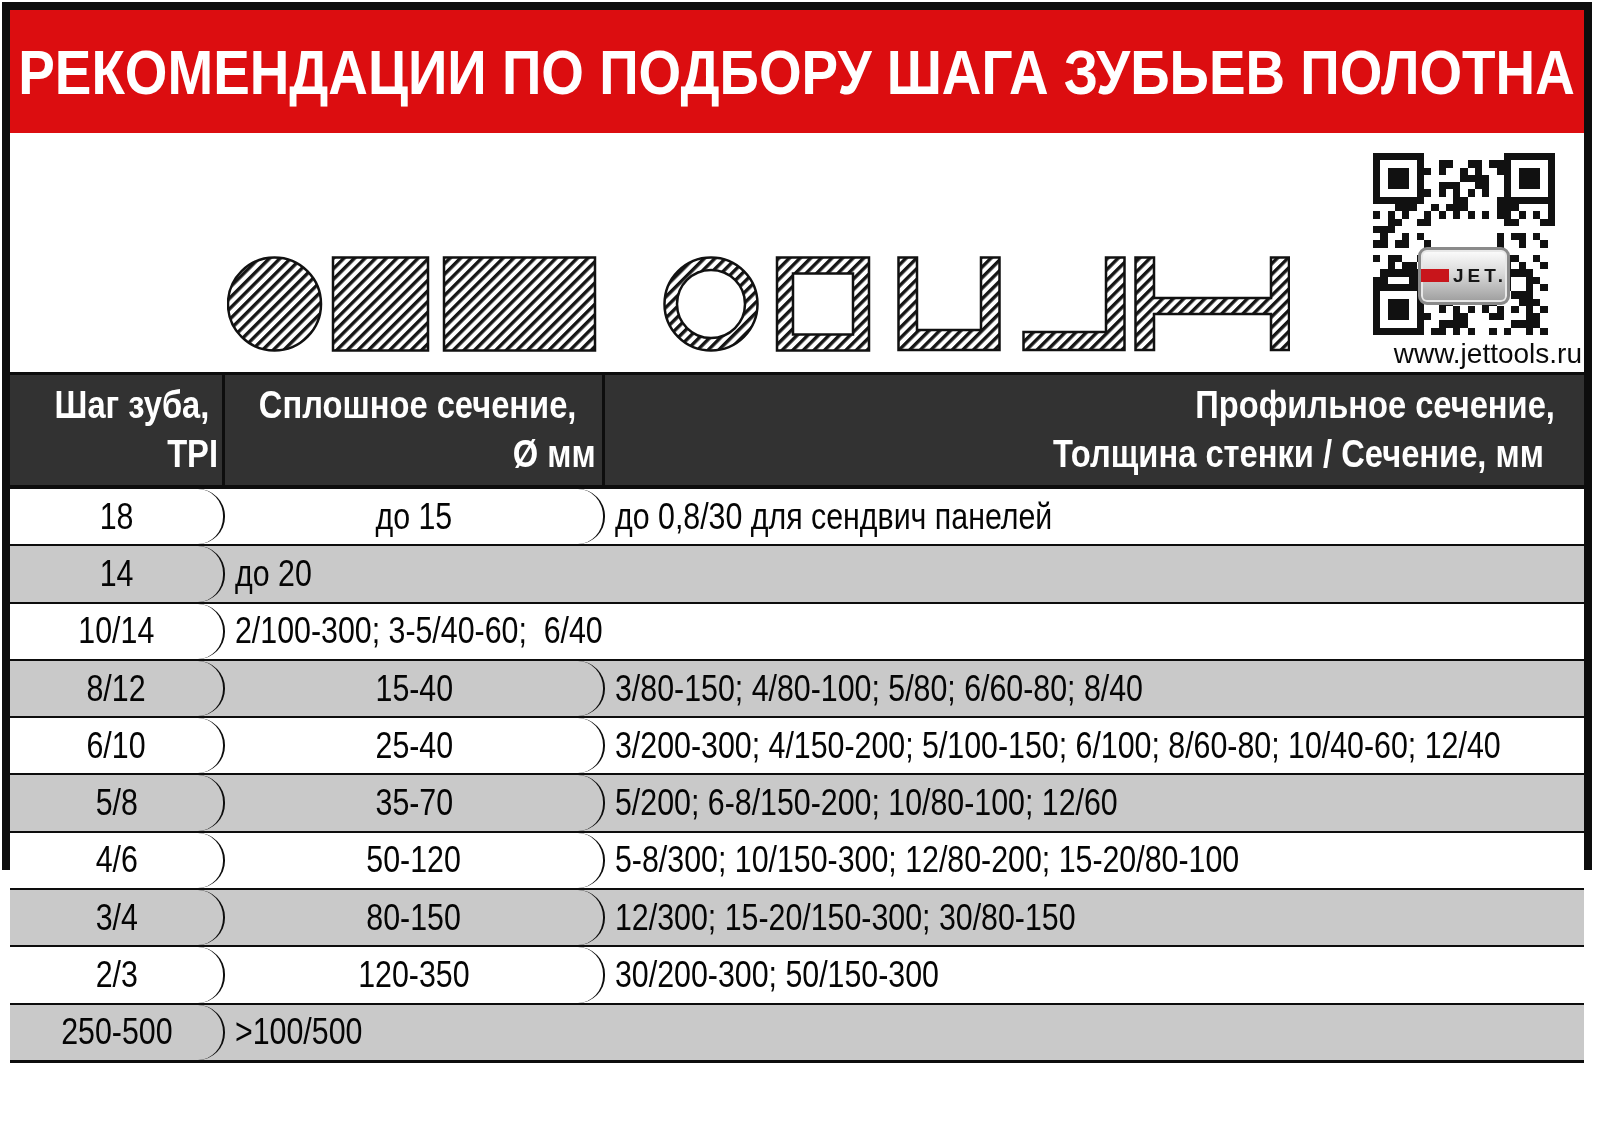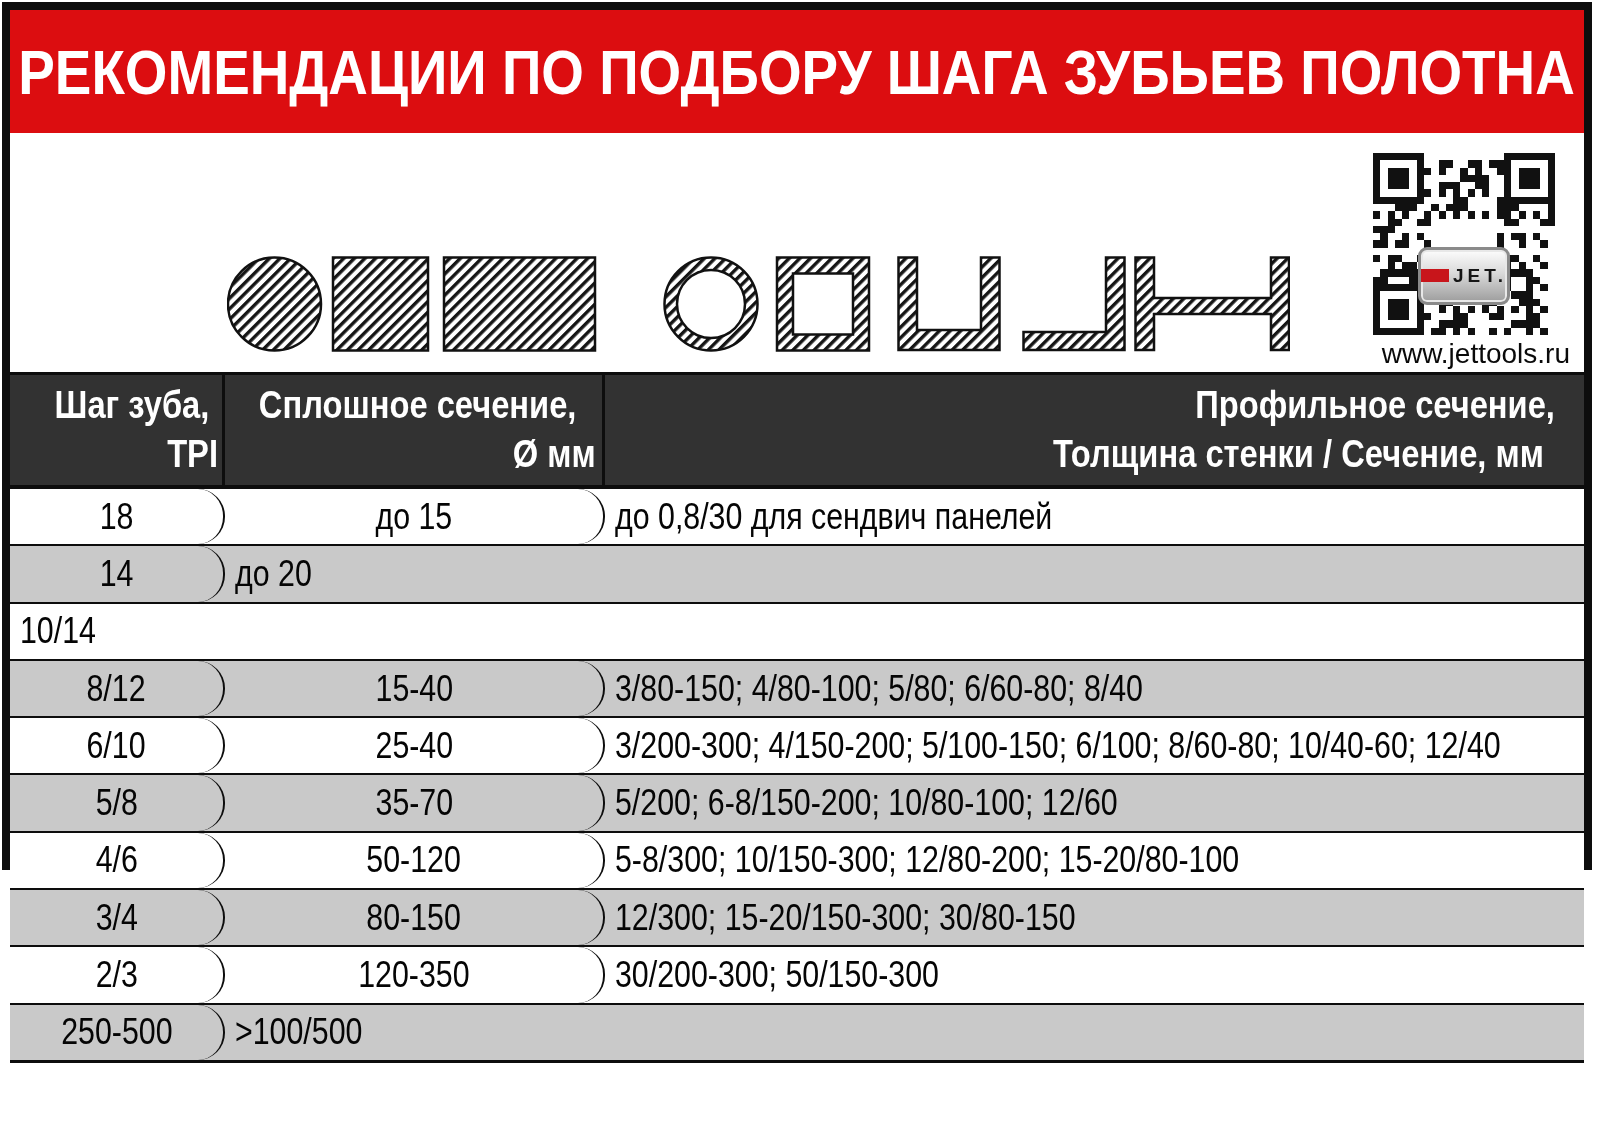--- a/index.html
+++ b/index.html
@@ -36,21 +36,21 @@
     position:absolute; left:50%; top:50%; transform:translate(-50%,-50%);
     width:86px; height:52px; border:3px solid #8a8a8a; border-radius:9px;
     background:linear-gradient(180deg,#fdfdfd 0%,#d9d9d9 45%,#9d9d9d 100%);
     display:flex; flex-direction:row; align-items:center; justify-content:center;
     box-shadow:0 0 0 2px #e8e8e8 inset;
     margin-top:32px;
   }
   .jet-bar { width:64px; height:13px; background:#c8151b; margin-bottom:2px; }
   .jet-text { font-weight:bold; font-size:19px; letter-spacing:4px; color:#161616; line-height:20px; padding-left:4px; }
   .site-url {
-    position:absolute; right:14px; bottom:2px; font-size:28px; color:#0a0a0a; white-space:nowrap;
+    position:absolute; right:2px; bottom:2px; font-size:28px; color:#0a0a0a; white-space:nowrap;
   }
   
   .table-wrap {
     height:691px; flex:0 0 691px; display:flex; flex-direction:column;
     border-top:3px solid #0d0d0d; border-bottom:3px solid #0d0d0d; box-sizing:border-box;
   }
   .thead {
     height:110px; flex:0 0 110px; display:grid; grid-template-columns:215px 380px 1fr;
     background:#323232; border-bottom:4px solid #0d0d0d;
   }
@@ -779,20 +779,23 @@
               <span class="cond">14</span>
             </div>
           <div class="cell">
               <span class="cond">до 20</span>
             </div>
         </div>
         <div class="trow">
           <div class="cell">
               <span class="cond">10/14</span>
             </div>
+          <div class="cell">
+              <span class="cond">2/100-300; 3-5/40-60;  6/40</span>
+            </div>
         </div>
         <div class="trow">
           <div class="cell">
               <span class="cond">8/12</span>
             </div>
           <div class="cell">
               <span class="cond">15-40</span>
             </div>
           <div class="cell">
               <span class="cond">3/80-150; 4/80-100; 5/80; 6/60-80; 8/40</span>

